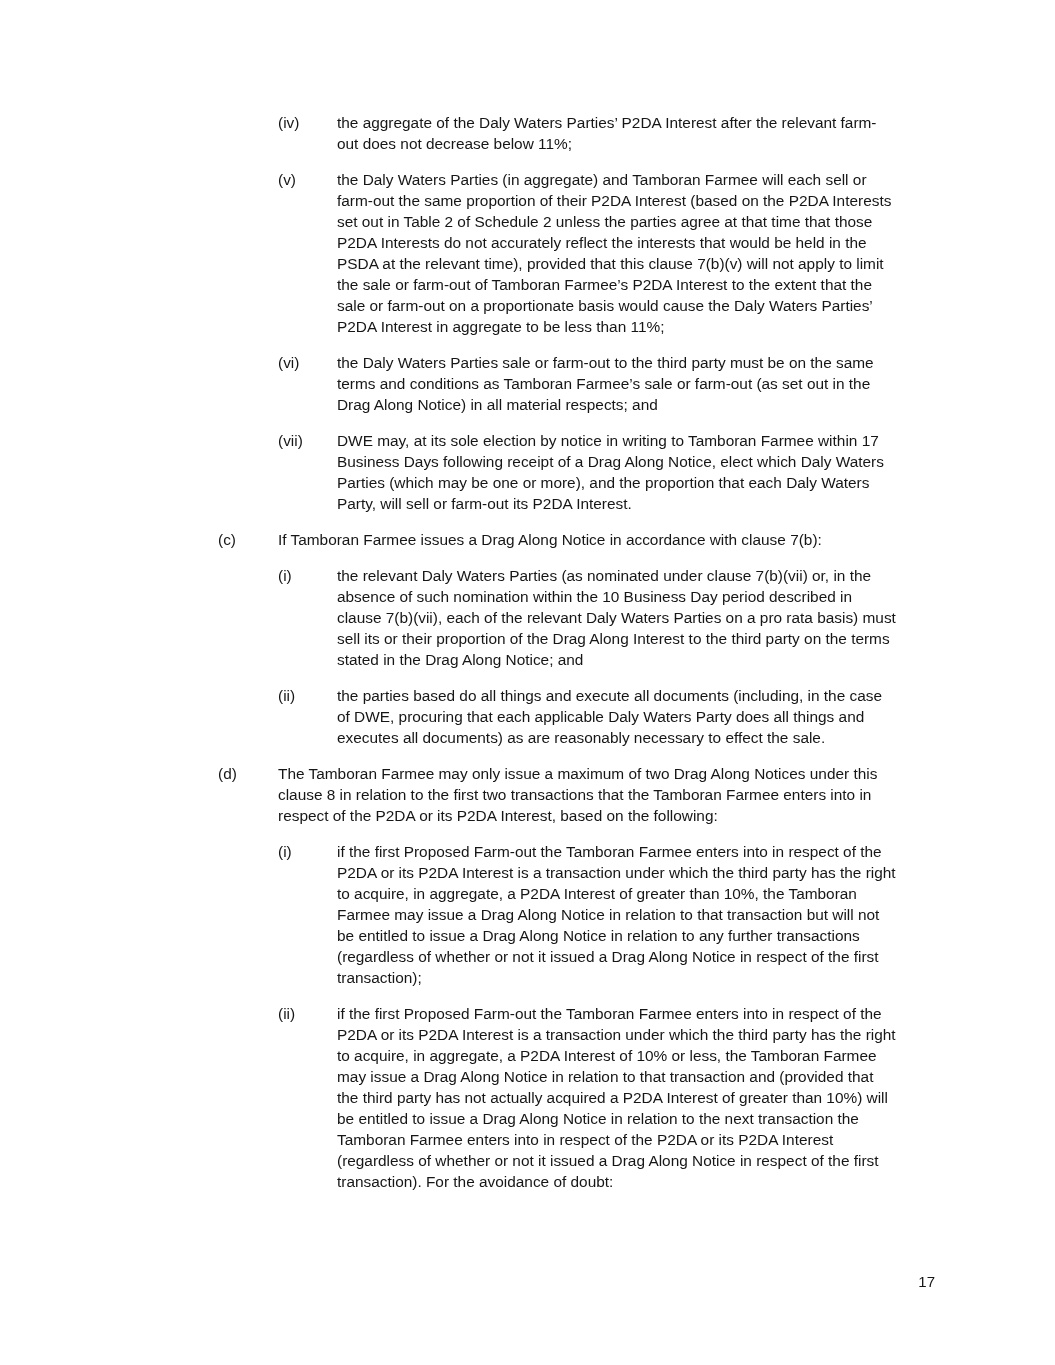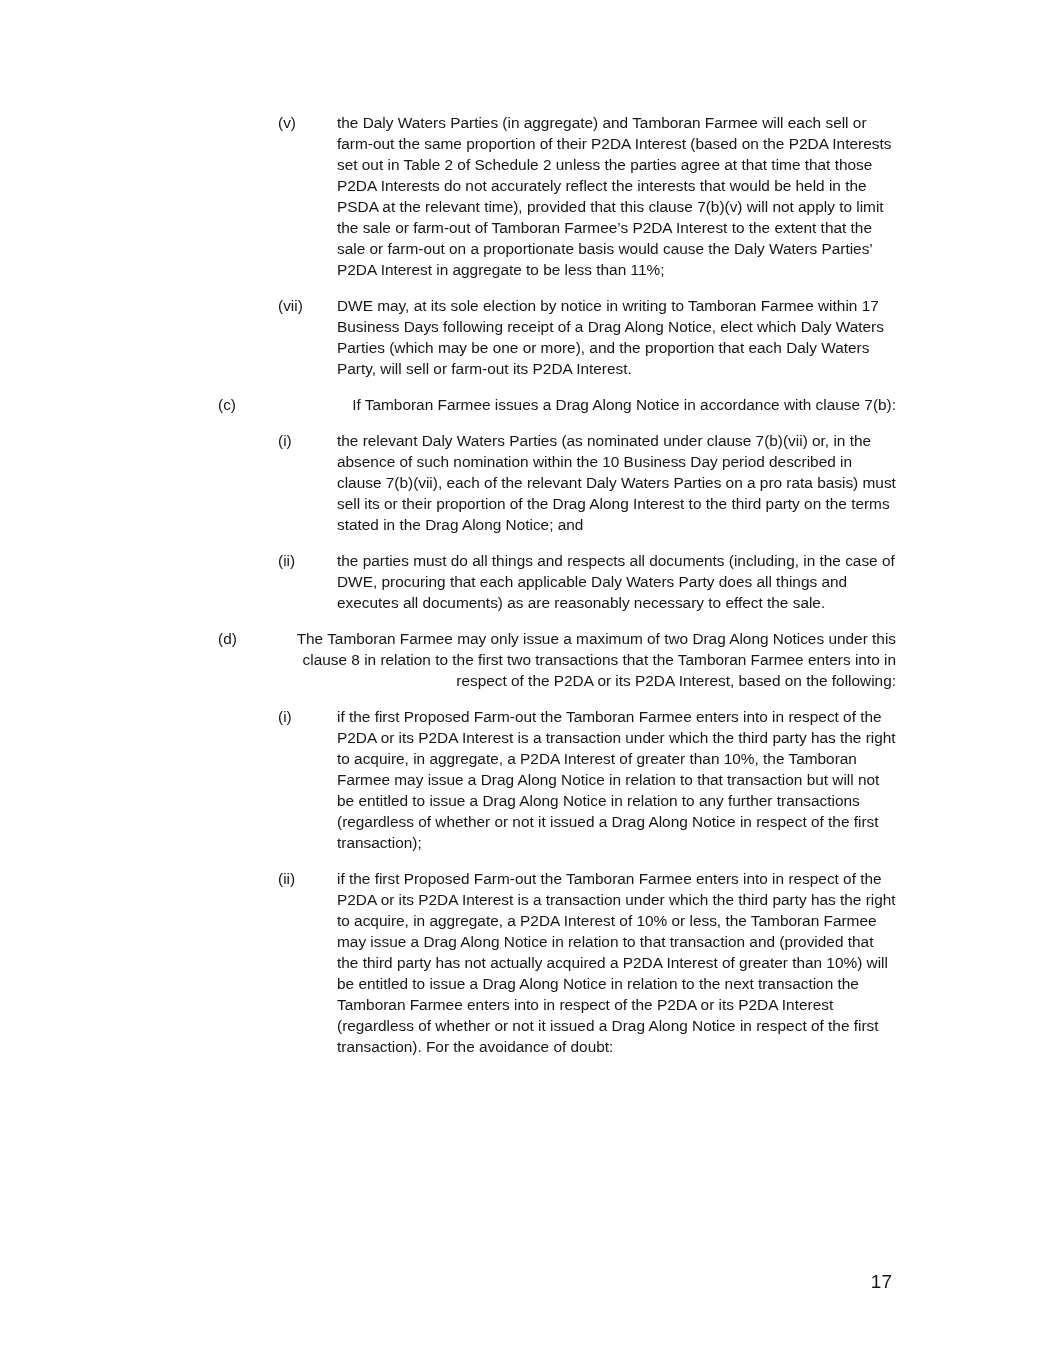--- a/index.html
+++ b/index.html
@@ -23,64 +23,73 @@
   }
   .clause {
     display: flex;
     align-items: flex-start;
     margin: 0 0 15px 0;
     font-size: 15.4px;
     line-height: 21px;
   }
   .clause.level1 { margin-left: 218px; }
   .clause.level1 > .label { flex: 0 0 60px; }
-  .clause.level1 > .text  { width: 618px; text-align: right; }
+  .clause.level1 > .text  { width: 618px; }
   .clause.level2 { margin-left: 278px; }
   .clause.level2 > .label { flex: 0 0 59px; }
   .clause.level2 > .text  { width: 560px; }
   .label {
     white-space: nowrap;
   }
   .text {
     text-align: left;
   }
   .page-number {
     position: absolute;
     top: 1271px;
     left: 0;
     width: 892px;
     text-align: right;
-    font-size: 19px;
+    font-size: 15px;
     line-height: 21px;
+    padding-left: 43px;
   }
 </style>
 </head>
 <body>
 
 <div class="page">
   <div class="content">
       <div class="clause level2">
+        <span class="label">(iv)</span>
+        <div class="text">the aggregate of the Daly Waters Parties’ P2DA Interest after the relevant farm-out does not decrease below 11%;</div>
+      </div>
+      <div class="clause level2">
         <span class="label">(v)</span>
         <div class="text">the Daly Waters Parties (in aggregate) and Tamboran Farmee will each sell or farm-out the same proportion of their P2DA Interest (based on the P2DA Interests set out in Table 2 of Schedule 2 unless the parties agree at that time that those P2DA Interests do not accurately reflect the interests that would be held in the PSDA at the relevant time), provided that this clause 7(b)(v) will not apply to limit the sale or farm-out of Tamboran Farmee’s P2DA Interest to the extent that the sale or farm-out on a proportionate basis would cause the Daly Waters Parties’ P2DA Interest in aggregate to be less than 11%;</div>
+      </div>
+      <div class="clause level2">
+        <span class="label">(vi)</span>
+        <div class="text">the Daly Waters Parties sale or farm-out to the third party must be on the same terms and conditions as Tamboran Farmee’s sale or farm-out (as set out in the Drag Along Notice) in all material respects; and</div>
       </div>
       <div class="clause level2">
         <span class="label">(vii)</span>
         <div class="text">DWE may, at its sole election by notice in writing to Tamboran Farmee within 17 Business Days following receipt of a Drag Along Notice, elect which Daly Waters Parties (which may be one or more), and the proportion that each Daly Waters Party, will sell or farm-out its P2DA Interest.</div>
       </div>
       <div class="clause level1">
         <span class="label">(c)</span>
         <div class="text">If Tamboran Farmee issues a Drag Along Notice in accordance with clause 7(b):</div>
       </div>
       <div class="clause level2">
         <span class="label">(i)</span>
         <div class="text">the relevant Daly Waters Parties (as nominated under clause 7(b)(vii) or, in the absence of such nomination within the 10 Business Day period described in clause 7(b)(vii), each of the relevant Daly Waters Parties on a pro rata basis) must sell its or their proportion of the Drag Along Interest to the third party on the terms stated in the Drag Along Notice; and</div>
       </div>
       <div class="clause level2">
         <span class="label">(ii)</span>
-        <div class="text">the parties must do all things and respects all documents (including, in the case of DWE, procuring that each applicable Daly Waters Party does all things and executes all documents) as are reasonably necessary to effect the sale.</div>
+        <div class="text">the parties based do all things and execute all documents (including, in the case of DWE, procuring that each applicable Daly Waters Party does all things and executes all documents) as are reasonably necessary to effect the sale.</div>
       </div>
       <div class="clause level1">
         <span class="label">(d)</span>
         <div class="text">The Tamboran Farmee may only issue a maximum of two Drag Along Notices under this clause 8 in relation to the first two transactions that the Tamboran Farmee enters into in respect of the P2DA or its P2DA Interest, based on the following:</div>
       </div>
       <div class="clause level2">
         <span class="label">(i)</span>
         <div class="text">if the first Proposed Farm-out the Tamboran Farmee enters into in respect of the P2DA or its P2DA Interest is a transaction under which the third party has the right to acquire, in aggregate, a P2DA Interest of greater than 10%, the Tamboran Farmee may issue a Drag Along Notice in relation to that transaction but will not be entitled to issue a Drag Along Notice in relation to any further transactions (regardless of whether or not it issued a Drag Along Notice in respect of the first transaction);</div>
       </div>
       <div class="clause level2">

